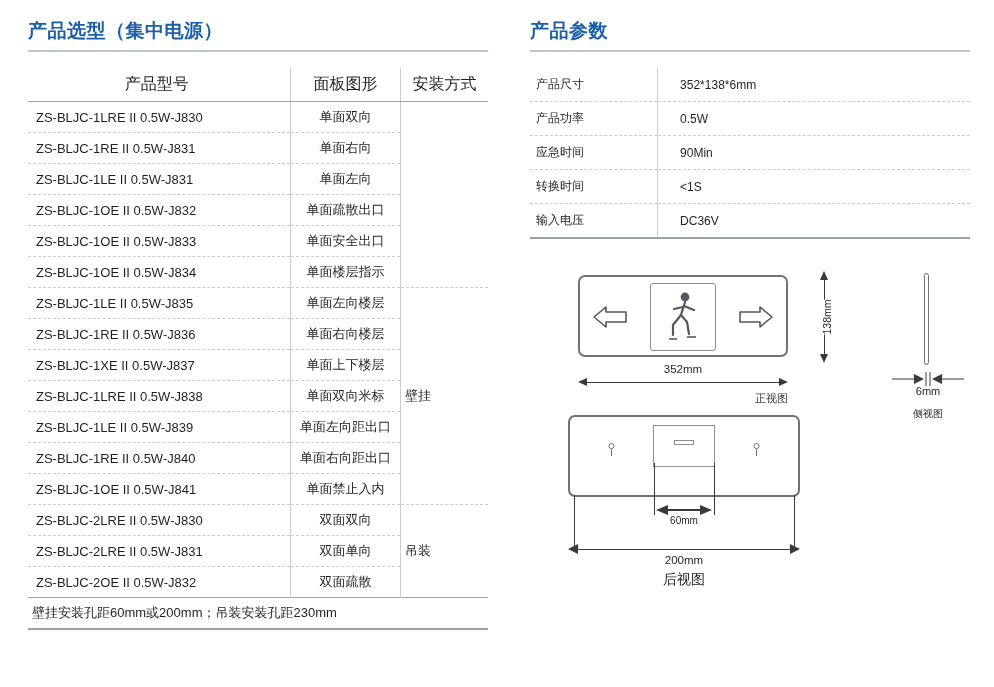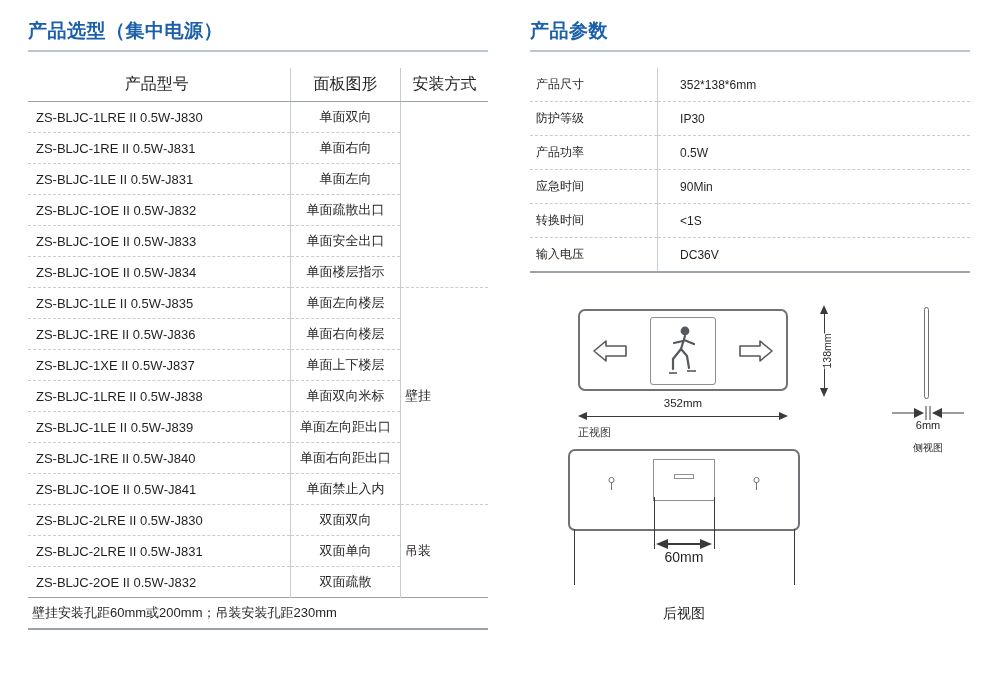--- a/index.html
+++ b/index.html
@@ -95,21 +95,21 @@
 
   .dim-h {
     position: absolute; left: 48px; top: 104px; width: 210px; height: 22px;
   }
   .dim-h .line { position: absolute; top: 11px; left: 6px; right: 6px; height: 1px; background: #3a3a3a; }
   .dim-h .lbl {
     position: absolute; top: -8px; left: 50%; transform: translateX(-50%);
     background: #fff; padding: 0 6px; font-size: 11.5px;
   }
   .caption {
-    position: absolute; text-align: left; font-size: 11px; color: #3a3a3a;
+    position: absolute; text-align: right; font-size: 11px; color: #3a3a3a;
   }
 
   .dim-v { position: absolute; left: 282px; top: 4px; height: 92px; width: 24px; }
   .dim-v .line { position: absolute; left: 12px; top: 6px; bottom: 6px; width: 1px; background: #3a3a3a; }
   .dim-v .lbl {
     position: absolute; left: -3px; top: 50%;
     transform: translateY(-50%) rotate(-90deg);
     font-size: 10.5px; background: #fff; padding: 2px 0;
   }
 
@@ -132,21 +132,21 @@
   }
   .plate-inner {
     position: absolute; left: 50%; top: 14px; transform: translateX(-50%);
     width: 20px; height: 5px; border: 1px solid #8b8e92;
   }
   .screw { position: absolute; top: 26px; width: 7px; height: 14px; }
 
   .ext-line { position: absolute; width: 1px; background: #3a3a3a; }
 
   .dim60 { position: absolute; left: 108px; top: 236px; width: 92px; height: 18px; }
-  .dim60 .lbl { position: absolute; top: 12px; left: 50%; transform: translateX(-50%); font-size: 14px; }
+  .dim60 .lbl { position: absolute; top: 12px; left: 50%; transform: translateX(-50%); font-size: 10px; }
 
   .dim200 { position: absolute; left: 38px; top: 274px; width: 232px; height: 18px; }
   .dim200 .line { position: absolute; top: 8px; left: 6px; right: 6px; height: 1px; background: #3a3a3a; }
   .dim200 .lbl { position: absolute; top: 13px; left: 50%; transform: translateX(-50%); font-size: 11.5px; }
 
   .cap-back { position: absolute; left: 38px; top: 304px; width: 232px; text-align: center; font-size: 14px; }
 </style>
 </head>
 <body>
 
@@ -242,24 +242,20 @@
 
   <div class="col-right">
 
     <div class="section-title title-rule">产品参数</div>
 
     <table class="par">
       <tbody>
           <tr>
         <td class="k">产品尺寸</td>
         <td class="v">352*138*6mm</td>
-      </tr>
-      <tr>
-        <td class="k">防护等级</td>
-        <td class="v">IP30</td>
       </tr>
       <tr>
         <td class="k">产品功率</td>
         <td class="v">0.5W</td>
       </tr>
       <tr>
         <td class="k">应急时间</td>
         <td class="v">90Min</td>
       </tr>
       <tr>
@@ -356,17 +352,25 @@
 
       <div class="dim60">
         <svg width="92" height="14" viewBox="0 0 92 14" style="position:absolute;left:0;top:0">
           <polygon points="18,7 30,2 30,12" fill="#3a3a3a"></polygon>
           <polygon points="74,7 62,2 62,12" fill="#3a3a3a"></polygon>
           <line x1="30" y1="7" x2="62" y2="7" stroke="#3a3a3a" stroke-width="2"></line>
         </svg>
         <div class="lbl">60mm</div>
       </div>
 
+      <div class="dim200">
+        <div class="line"></div>
+        <svg width="232" height="16" viewBox="0 0 232 16" style="position:absolute;left:0;top:0">
+          <polygon points="0,8 10,3 10,13" fill="#3a3a3a"></polygon>
+          <polygon points="232,8 222,3 222,13" fill="#3a3a3a"></polygon>
+        </svg>
+        <div class="lbl">200mm</div>
+      </div>
 
       <div class="cap-back">后视图</div>
     </div>
   </div>
 </div>
 
 </body></html>

